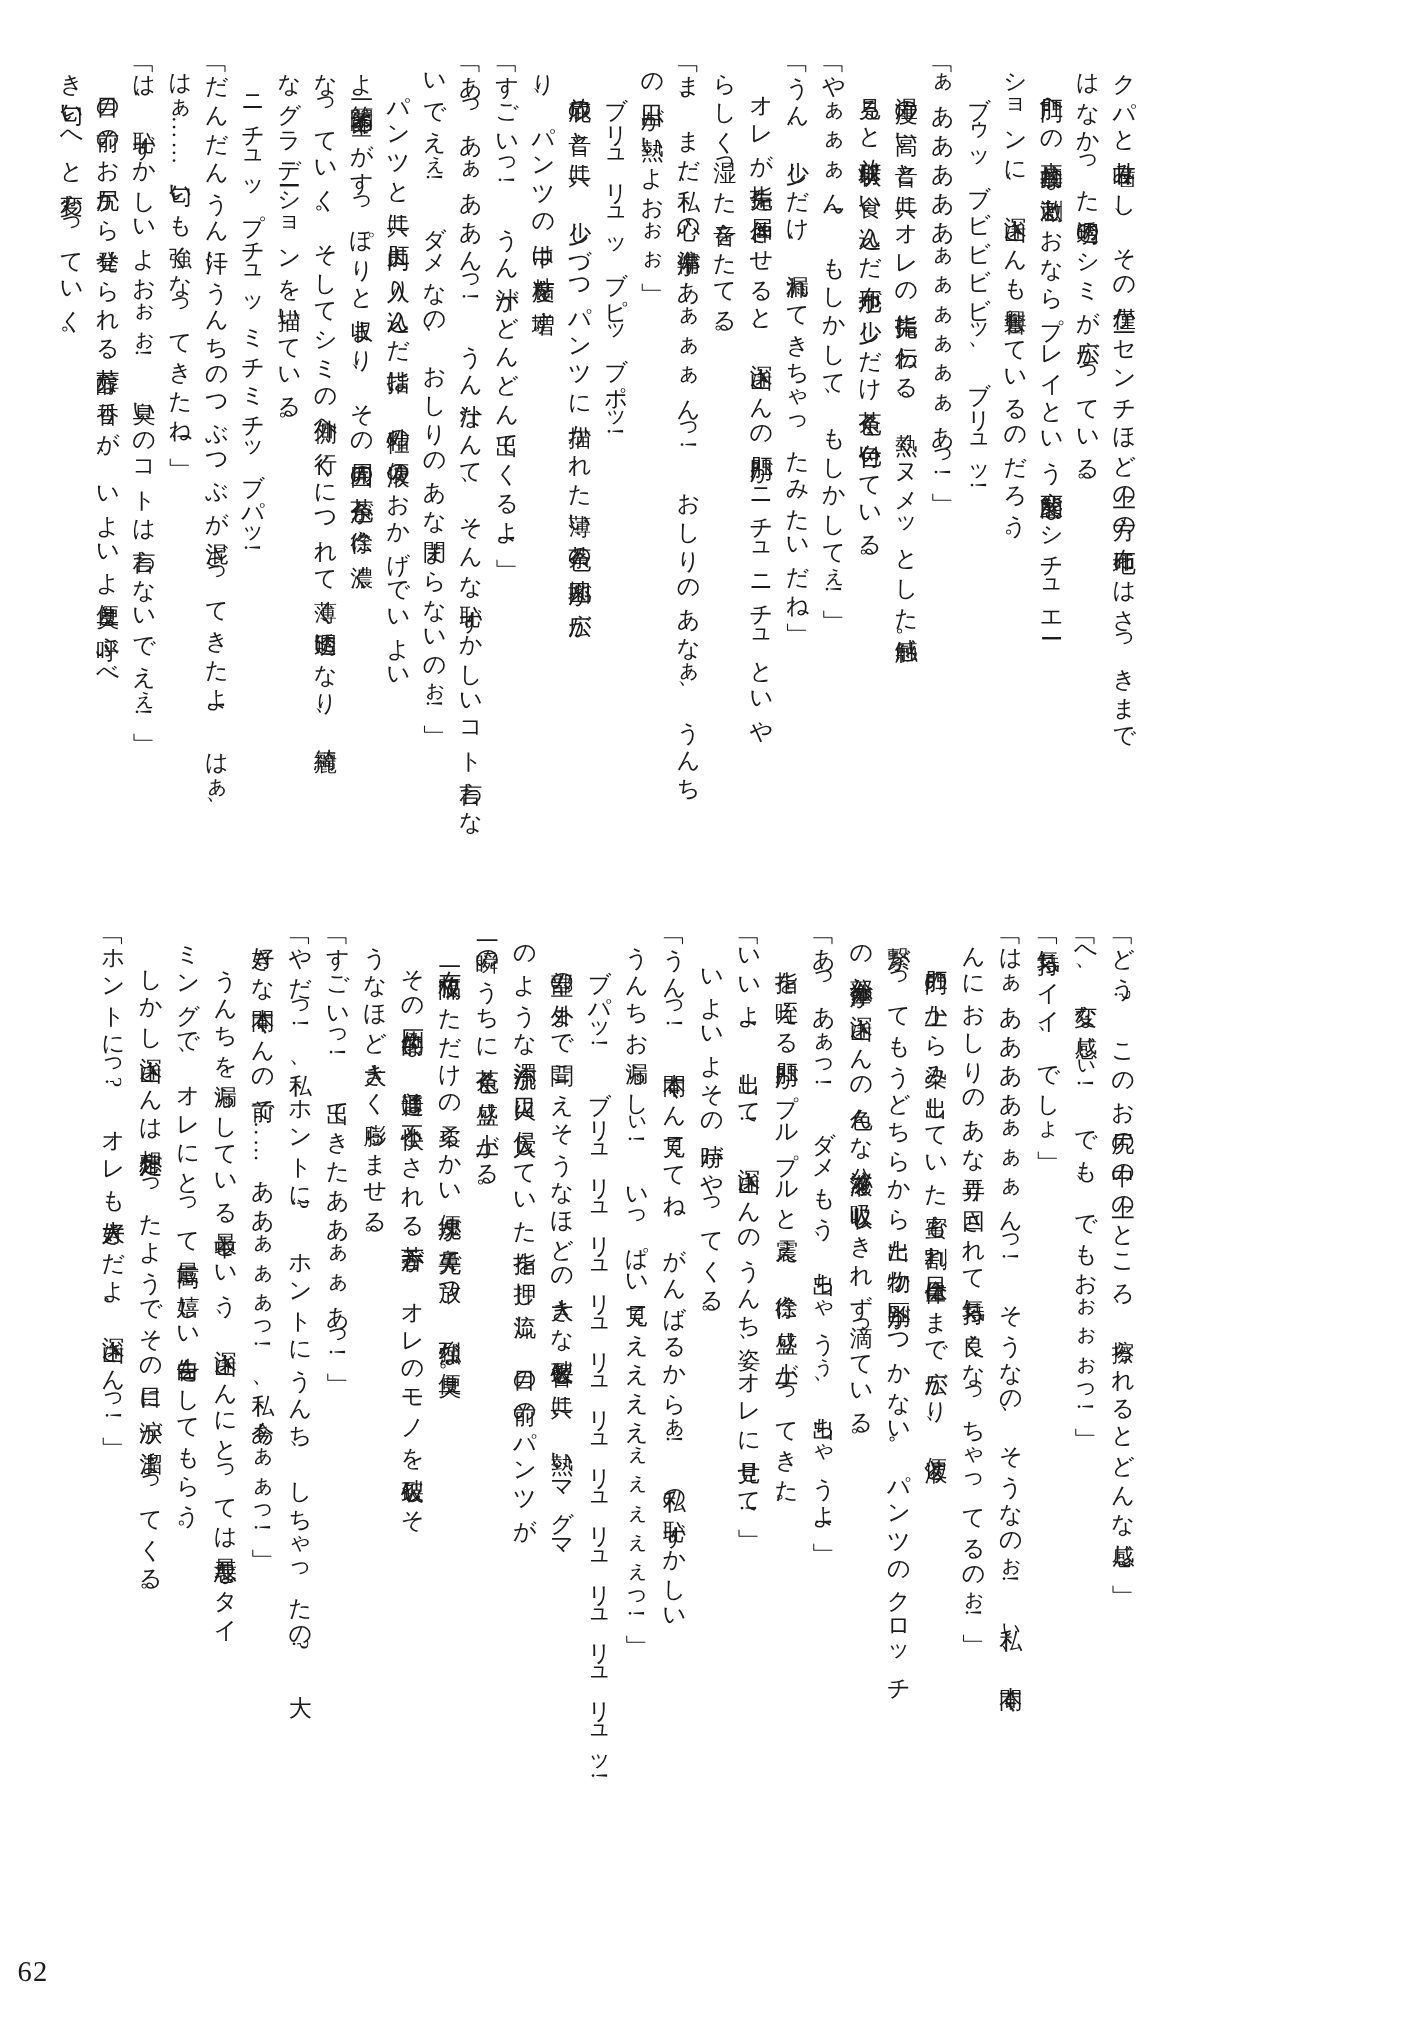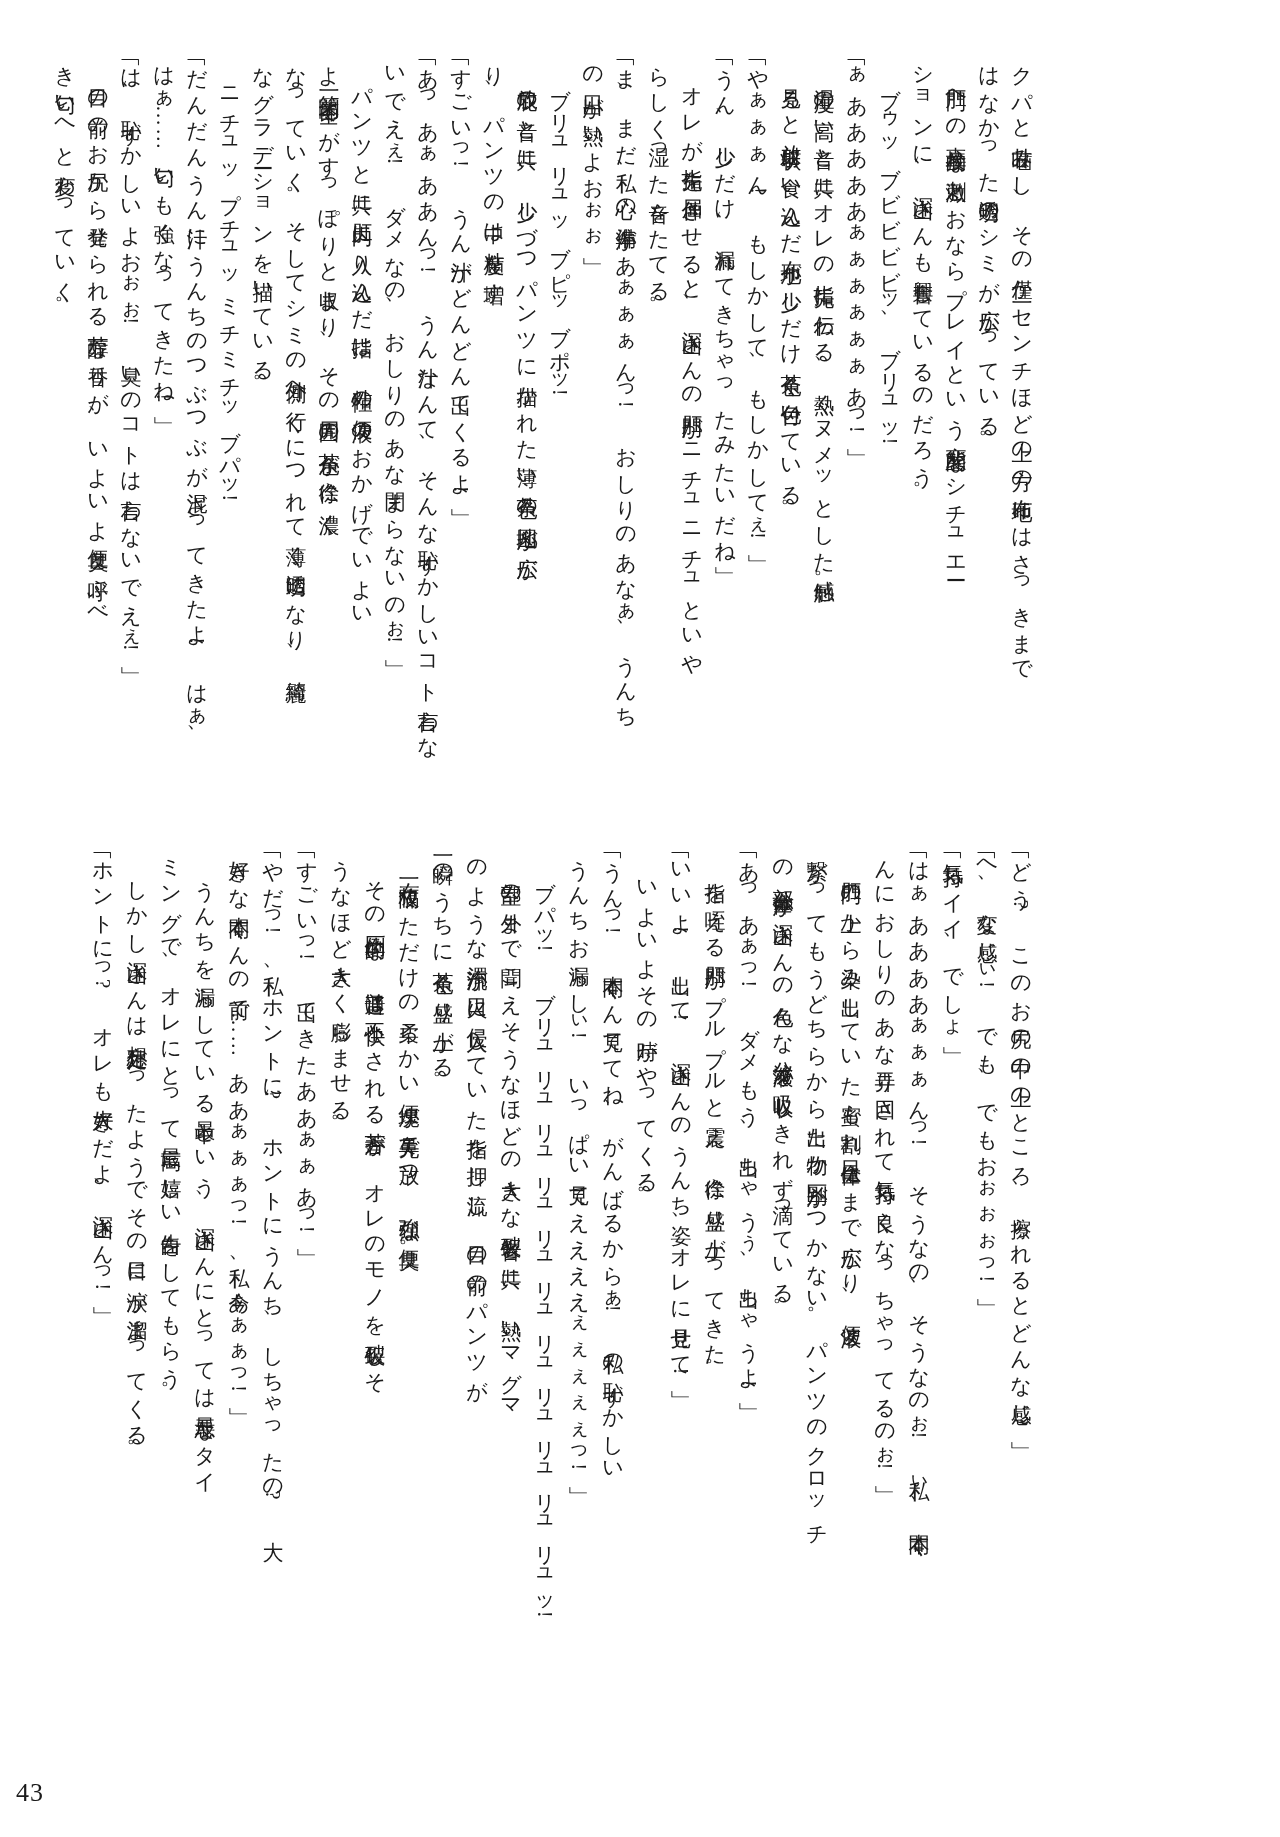--- a/index.html
+++ b/index.html
@@ -119,14 +119,14 @@
       <p class="vcol">うなほど大きく膨らませる。</p>
       <p class="vcol">「すごいっ!　出てきたああぁぁあっ!」</p>
       <p class="vcol">「やだっ!　私、ホントに?　ホントにうんち、しちゃったの?　大</p>
       <p class="vcol">好きな本間くんの前で……ああぁぁぁっ!　私、今あぁぁっ!」</p>
       <p class="vcol indent">うんちを漏らしている最中という、深山さんにとっては最悪なタイ</p>
       <p class="vcol">ミングで、オレにとって最高に嬉しい告白をしてもらう。</p>
       <p class="vcol indent">しかし深山さんは想定外だったようでその目に涙が溜まってくる。</p>
       <p class="vcol">「ホントにっ?　オレも大好きだよ、深山さんっ!」</p>
     </div>
 
-  <div class="page-number">43</div>
+  <div class="page-number">62</div>
 </div>
 
 </body></html>

